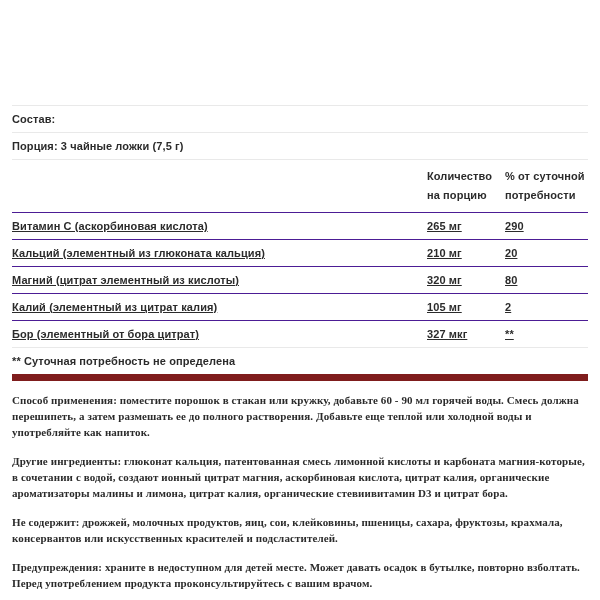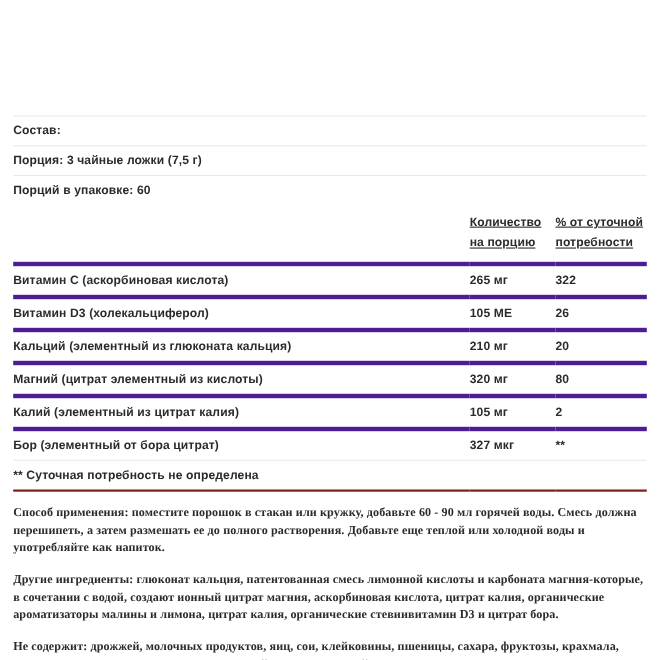--- a/index.html
+++ b/index.html
@@ -56,33 +56,33 @@
     vertical-align: middle;
   }
   .col-name   { width: 415px; }
   .col-amount { width: 78px; }
   .col-dv     { width: 83px; }
 
   .head-row td {
     height: 52px;
     vertical-align: middle;
     line-height: 19px;
-    text-decoration: underline;
   }
   .head-row .col-name { border-bottom: none; }
 
   .data-row td {
     height: 26px;
-    border-top: 4px solid #4c1d95;
+    border-top: 1px solid #4c1d95;
+    text-decoration: underline;
   }
 
   .note-row td {
     height: 26px;
     border-top: 1px solid #e9e9e9;
-    border-bottom: 2px solid #7f1d1d;
+    border-bottom: 7px solid #7f1d1d;
   }
 
   
   .para {
     font-size: 11px;
     font-weight: bold;
     line-height: 16px;
     letter-spacing: 0.1px;
     margin: 0;
     padding: 11px 0 0 0;
@@ -106,23 +106,20 @@
     <div class="info-row">
       <span>Состав:</span>
     </div>
     <div class="rule"></div>
 
     <div class="info-row">
       <span>Порция: 3 чайные ложки (7,5 г)</span>
     </div>
     <div class="rule"></div>
 
-    <div class="info-row">
-      <span>Порций в упаковке: 60</span>
-    </div>
   </div>
 
   <table class="facts-table">
     <tbody>
       <tr class="head-row">
         <td class="col-name">
           <span></span>
         </td>
         <td class="col-amount">
           <div>Количество</div>
@@ -135,35 +132,24 @@
       </tr>
 
       <tr class="data-row">
         <td class="col-name">
           <span>Витамин С (аскорбиновая кислота)</span>
         </td>
         <td class="col-amount">
           <span>265 мг</span>
         </td>
         <td class="col-dv">
-          <span>322</span>
-        </td>
-      </tr>
-
-      <tr class="data-row">
-        <td class="col-name">
-          <span>Витамин D3 (холекальциферол)</span>
-        </td>
-        <td class="col-amount">
-          <span>105 МЕ</span>
-        </td>
-        <td class="col-dv">
-          <span>26</span>
-        </td>
-      </tr>
+          <span>290</span>
+        </td>
+      </tr>
+
 
       <tr class="data-row">
         <td class="col-name">
           <span>Кальций (элементный из глюконата кальция)</span>
         </td>
         <td class="col-amount">
           <span>210 мг</span>
         </td>
         <td class="col-dv">
           <span>20</span>

